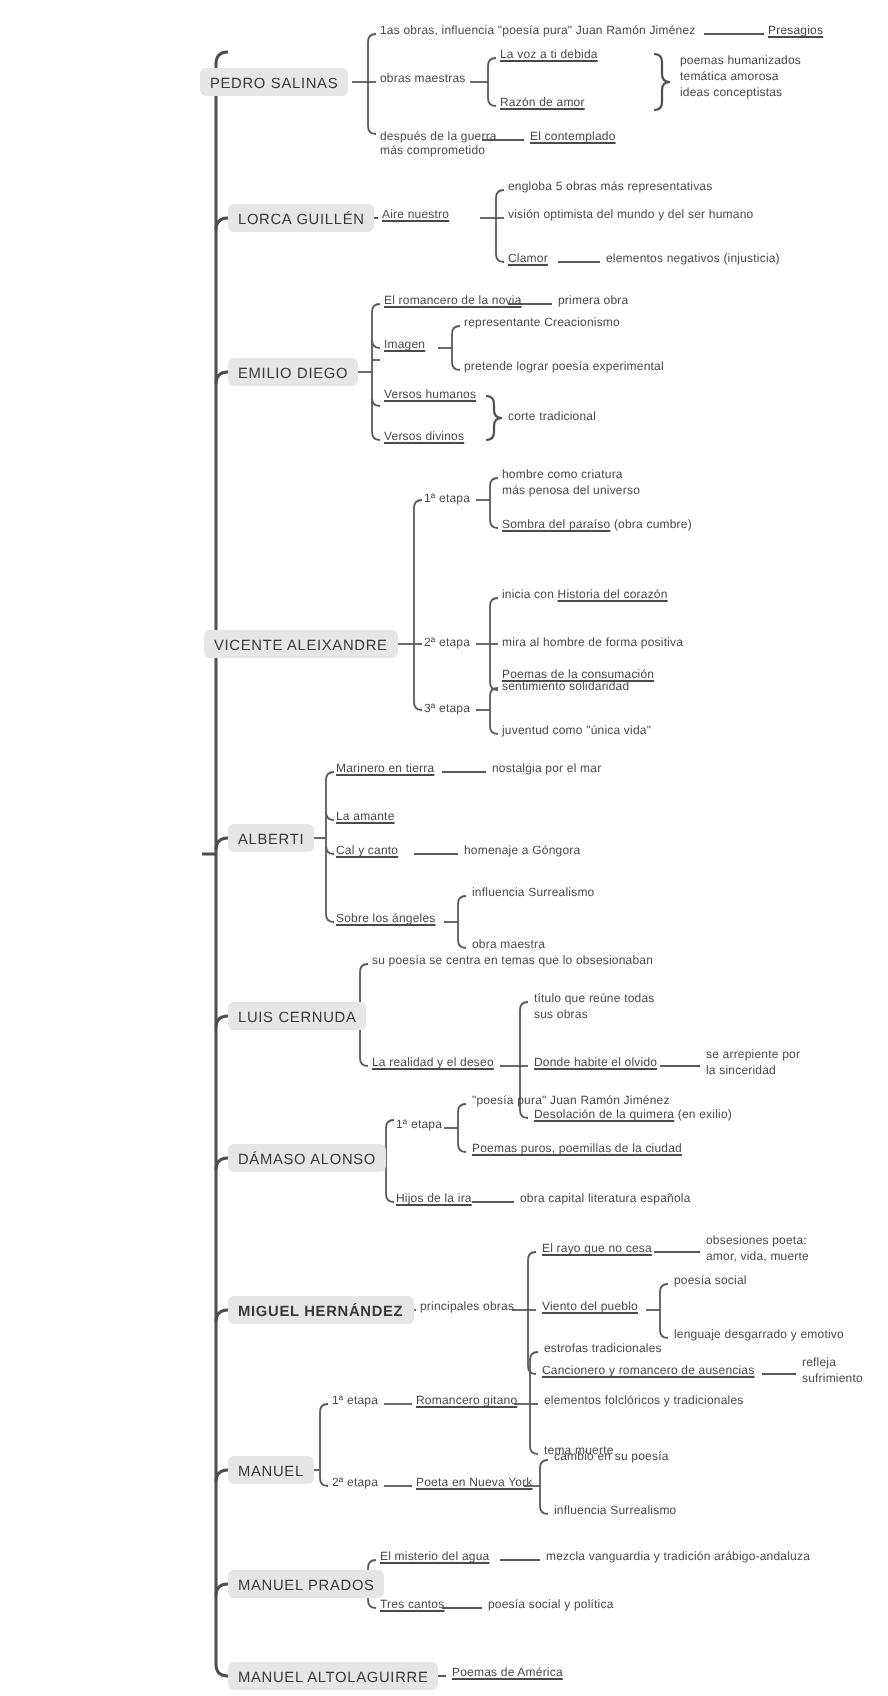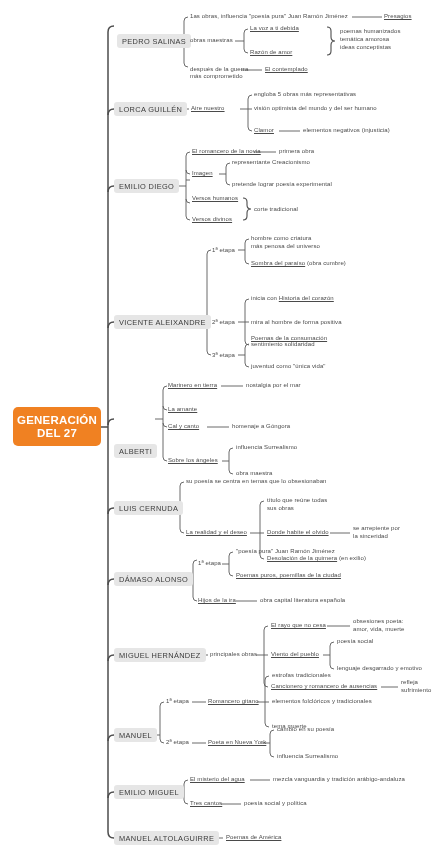--- a/index.html
+++ b/index.html
@@ -226,35 +226,31 @@
     <path d="M176,792 L184,792"></path>
     <path d="M184,784 Q184,780 188,780"></path>
     <path d="M184,784 L184,800"></path>
     <path d="M184,800 Q184,804 188,804"></path>
     <path d="M250,780 L270,780"></path>
     <path d="M221,804 L241,804"></path>
 
     <path d="M205,838 L223,838"></path>
   </svg>
 
-  <div class="root-node">
-    <span>GENERACIÓN</span>
-    <span>DEL 27</span>
-  </div>
-
-  <div class="pill" style="left:117px; top:34px;">PEDRO SALINAS</div>
+
+  <div class="pill" style="left:100px; top:34px;">PEDRO SALINAS</div>
   <div class="pill" style="left:114px; top:102px;">LORCA GUILLÉN</div>
   <div class="pill" style="left:114px; top:179px;">EMILIO DIEGO</div>
-  <div class="pill" style="left:114px; top:315px;">VICENTE ALEIXANDRE</div>
-  <div class="pill" style="left:114px; top:412px;margin-top:32px;">ALBERTI</div>
+  <div class="pill" style="left:102px; top:315px;">VICENTE ALEIXANDRE</div>
+  <div class="pill" style="left:114px; top:412px;">ALBERTI</div>
   <div class="pill" style="left:114px; top:501px;">LUIS CERNUDA</div>
   <div class="pill" style="left:114px; top:572px;">DÁMASO ALONSO</div>
-  <div class="pill" style="left:114px; top:648px;">MIGUEL HERNÁNDEZ</div>
+  <div class="pill" style="left:114px; top:648px;font-weight:bold;">MIGUEL HERNÁNDEZ</div>
   <div class="pill" style="left:114px; top:728px;">MANUEL</div>
-  <div class="pill" style="left:114px; top:785px;">EMILIO MIGUEL</div>
+  <div class="pill" style="left:114px; top:785px;">MANUEL PRADOS</div>
   <div class="pill" style="left:114px; top:831px;">MANUEL ALTOLAGUIRRE</div>
 
   <div class="txt" style="left:190px; top:13px;">1as obras, influencia "poesía pura" Juan Ramón Jiménez</div>
   <div class="txt u" style="left:384px; top:13px;">Presagios</div>
 
   <div class="txt" style="left:190px; top:37px;">obras maestras</div>
   <div class="txt u" style="left:250px; top:25px;">La voz a ti debida</div>
   <div class="txt u" style="left:250px; top:49px;">Razón de amor</div>
 
   <div class="txt" style="left:340px; top:28px;">poemas humanizados</div>

